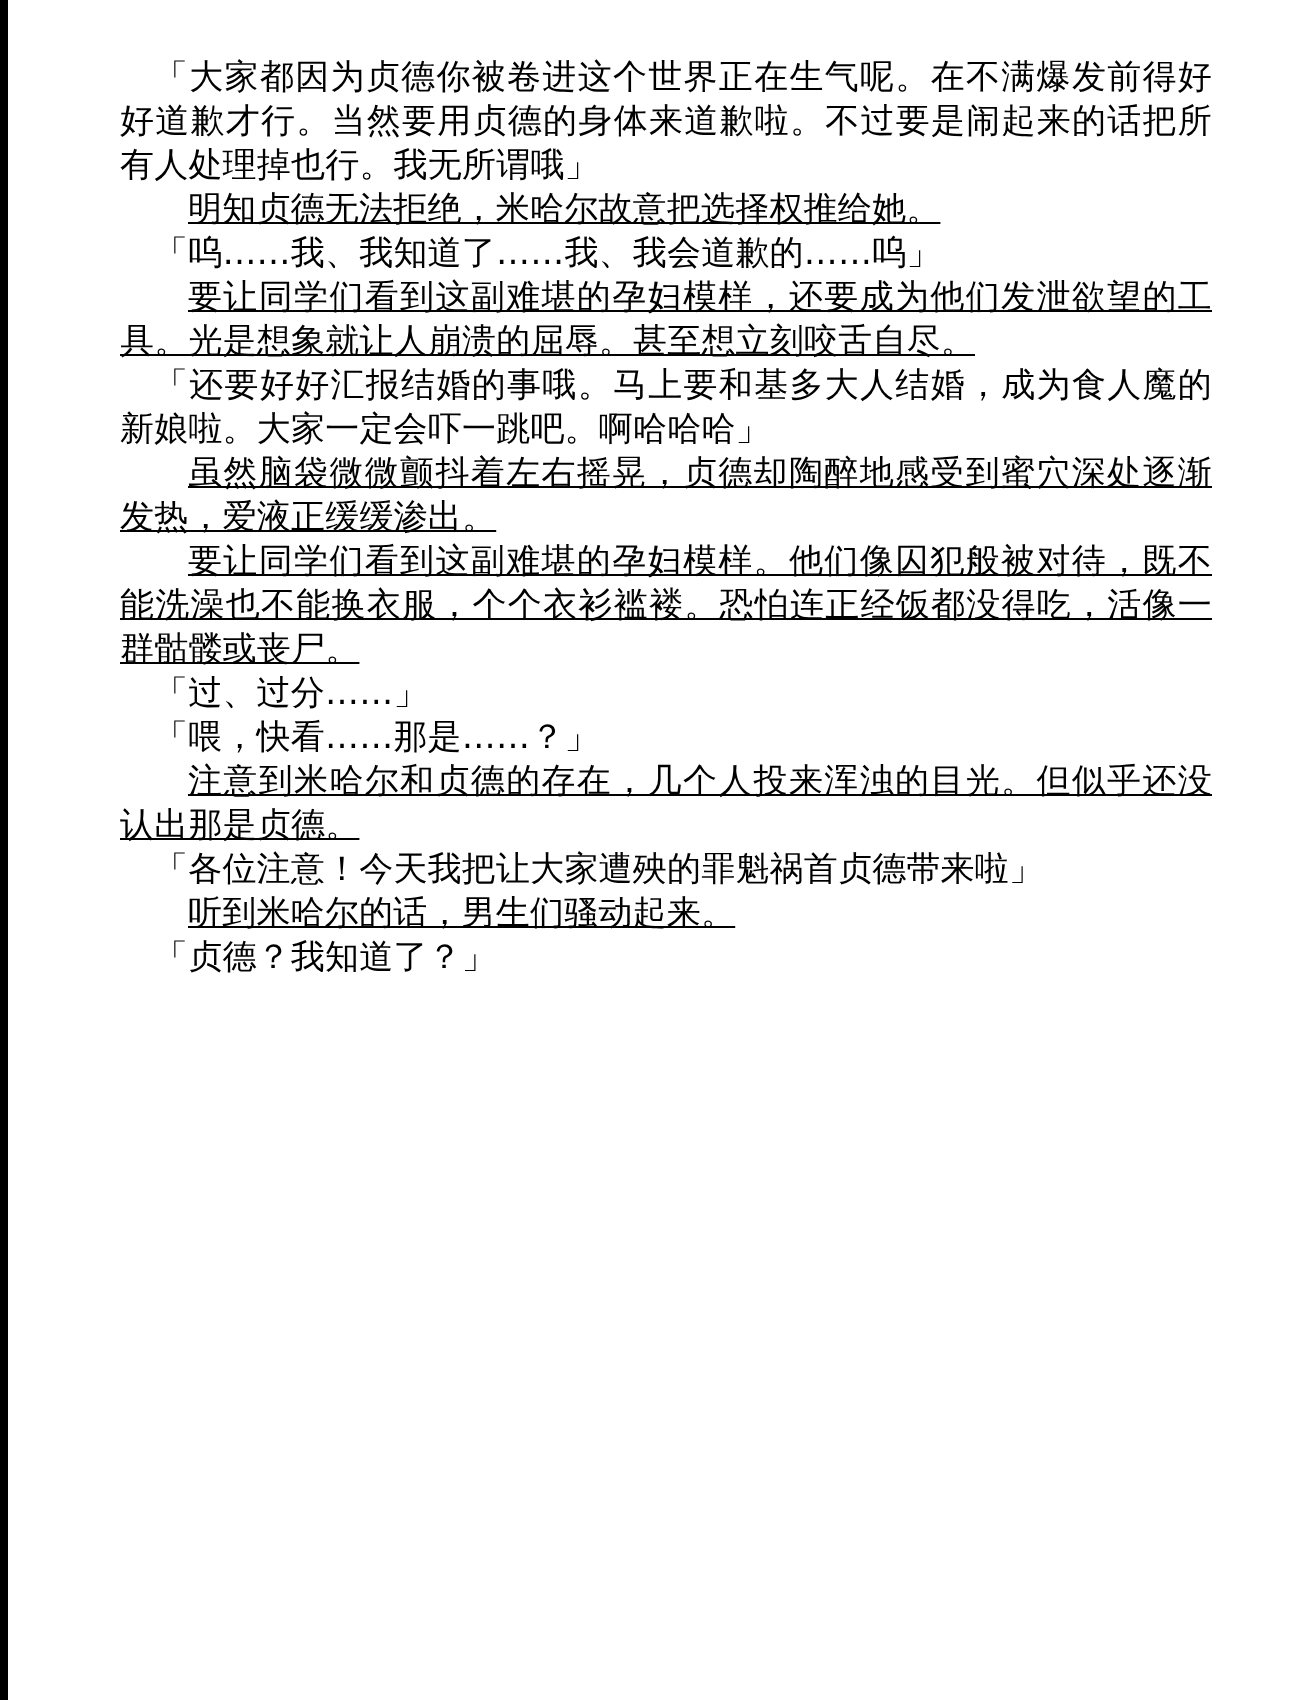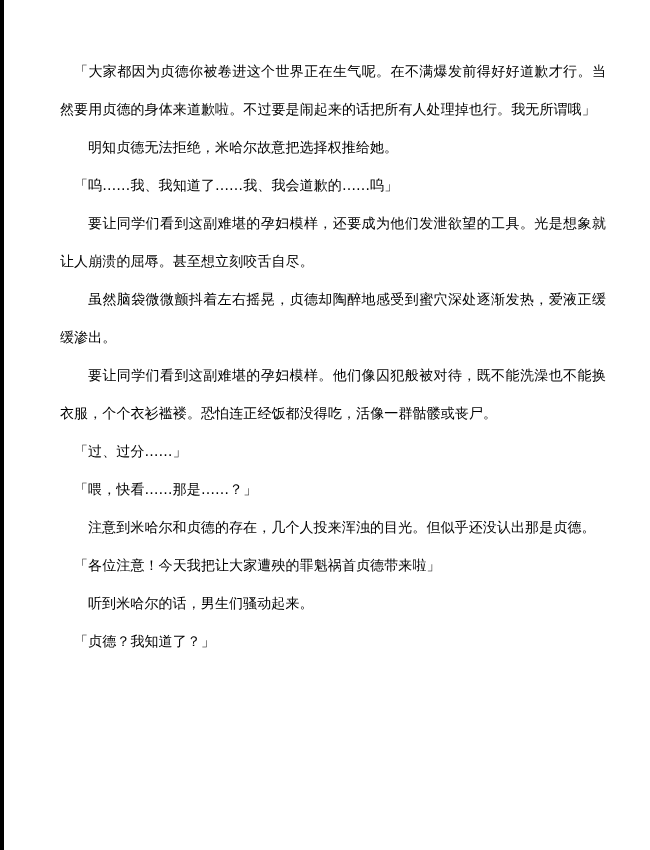--- a/index.html
+++ b/index.html
@@ -24,46 +24,47 @@
   }
   .page-border-left {
     position: absolute;
     left: 0;
     top: 0;
     width: 4px;
     height: 850px;
     background: #000000;
   }
   .body-text {
-    font-size: 14px;
-    line-height: 38px;
+    font-size: 17px;
+    line-height: 22px;
     letter-spacing: 0.1px;
     text-align: justify;
     text-justify: inter-ideograph;
-    margin-top: 24px;
   }
   p.para {
     margin: 0;
     text-indent: 2em;
+    text-decoration: underline;
   }
   p.quote {
     margin: 0;
     text-indent: 1em;
   }
 </style>
 </head>
 <body>
 
 <div class="page">
   <div class="page-border-left"></div>
   <div class="body-text">
     <p class="quote">「大家都因为贞德你被卷进这个世界正在生气呢。在不满爆发前得好好道歉才行。当然要用贞德的身体来道歉啦。不过要是闹起来的话把所有人处理掉也行。我无所谓哦」</p>
     <p class="para">明知贞德无法拒绝，米哈尔故意把选择权推给她。</p>
     <p class="quote">「呜……我、我知道了……我、我会道歉的……呜」</p>
     <p class="para">要让同学们看到这副难堪的孕妇模样，还要成为他们发泄欲望的工具。光是想象就让人崩溃的屈辱。甚至想立刻咬舌自尽。</p>
+    <p class="quote">「还要好好汇报结婚的事哦。马上要和基多大人结婚，成为食人魔的新娘啦。大家一定会吓一跳吧。啊哈哈哈」</p>
     <p class="para">虽然脑袋微微颤抖着左右摇晃，贞德却陶醉地感受到蜜穴深处逐渐发热，爱液正缓缓渗出。</p>
     <p class="para">要让同学们看到这副难堪的孕妇模样。他们像囚犯般被对待，既不能洗澡也不能换衣服，个个衣衫褴褛。恐怕连正经饭都没得吃，活像一群骷髅或丧尸。</p>
     <p class="quote">「过、过分……」</p>
     <p class="quote">「喂，快看……那是……？」</p>
     <p class="para">注意到米哈尔和贞德的存在，几个人投来浑浊的目光。但似乎还没认出那是贞德。</p>
     <p class="quote">「各位注意！今天我把让大家遭殃的罪魁祸首贞德带来啦」</p>
     <p class="para">听到米哈尔的话，男生们骚动起来。</p>
     <p class="quote">「贞德？我知道了？」</p>
   </div>
 </div>

